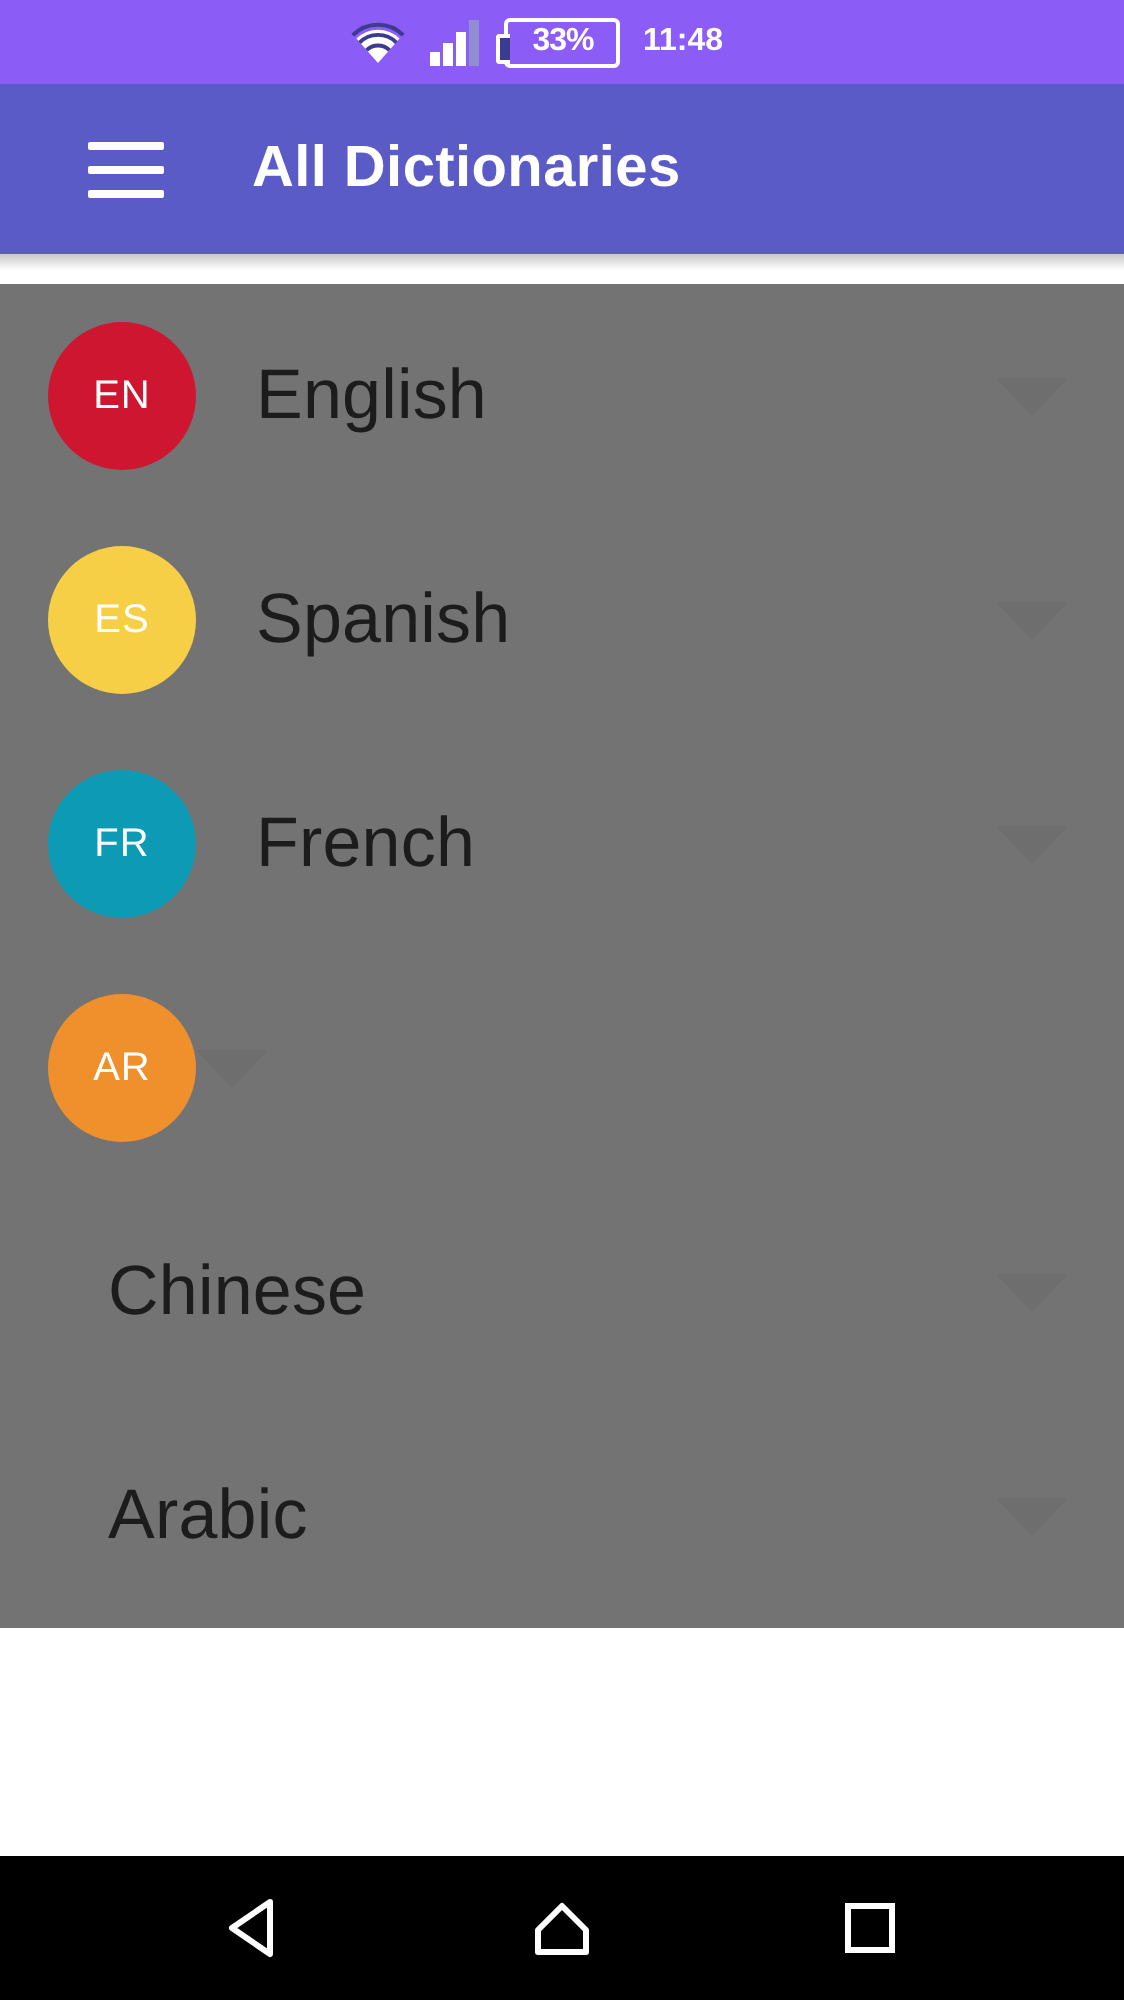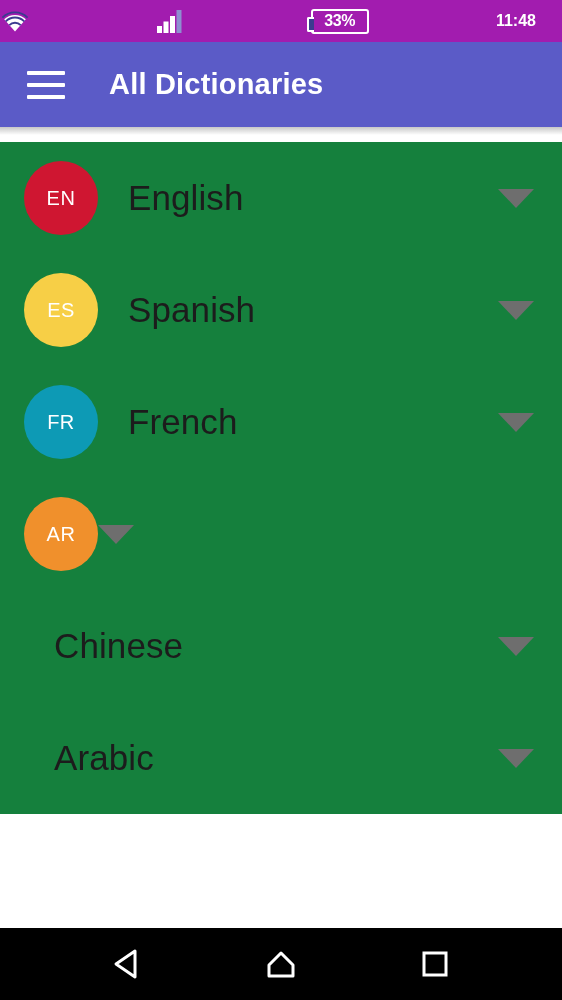--- a/index.html
+++ b/index.html
@@ -12,22 +12,22 @@
   #screen {
     position:relative;
     width:562px; height:1000px;
     display:flex; flex-direction:column;
     background:#ffffff;
   }
 
   
   .status-bar {
     height:42px; flex:0 0 42px;
-    background:#a21caf;
-    display:flex; align-items:center; justify-content:space-between;
+    background:#8b5cf6;
+    display:flex; align-items:center; justify-content:center;
     padding-right:26px;
     gap:11px;
   }
   .status-icon { display:flex; align-items:center; justify-content:center; }
   .wifi-icon svg, .signal-icon svg { display:block; }
   .battery {
     position:relative;
     width:58px; height:25px;
     border:2.5px solid #ffffff;
     border-radius:3px;
@@ -49,21 +49,21 @@
   .clock {
     color:#ffffff; font-size:16px; font-weight:bold;
     letter-spacing:0px; line-height:1;
   }
 
   
   .app-bar {
     height:85px; flex:0 0 85px;
     background:#5b5bc7;
     display:flex; align-items:center;
-    padding-left:27px;
+    padding-left:44px;
     position:relative; z-index:5;
   }
   .hamburger {
     width:38px; height:28px;
     display:flex; flex-direction:column; justify-content:space-between;
     cursor:pointer;
   }
   .hamburger span {
     display:block; width:100%; height:4px;
     background:#ffffff; border-radius:1px;
@@ -87,21 +87,21 @@
     flex:1 1 auto;
     background:#ffffff;
     overflow:hidden;
     padding-top:7px;
   }
   .list-row {
     height:112px;
     display:flex; align-items:center;
     padding:0 28px 0 24px;
     cursor:pointer;
-    background:#15803d;
+    background:#737373;
   }
   .avatar {
     flex:0 0 74px;
     width:74px; height:74px;
     border-radius:50%;
     display:flex; align-items:center; justify-content:center;
     color:#ffffff;
     font-size:20px;
     letter-spacing:0.5px;
     font-weight:normal;

